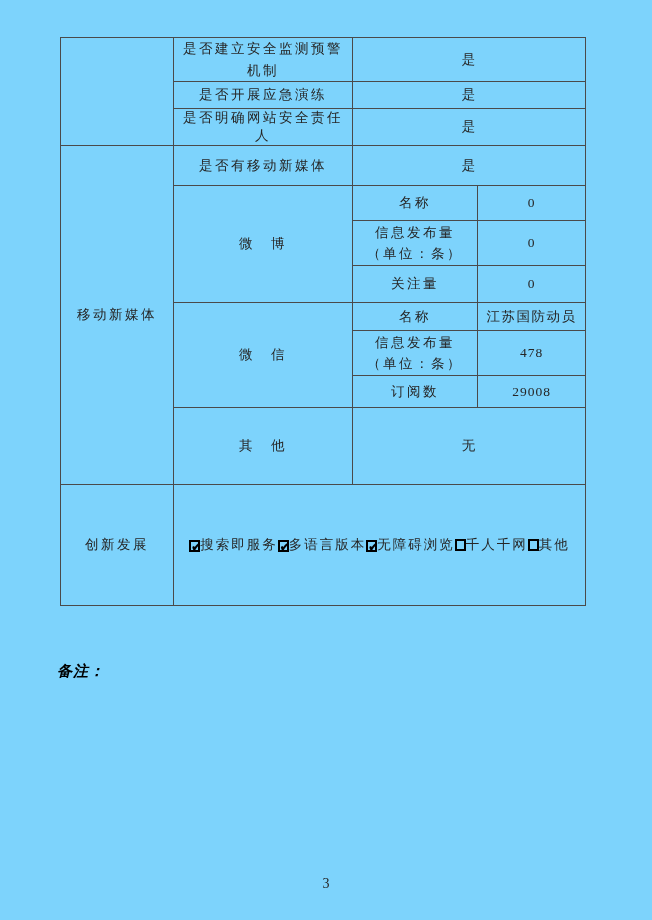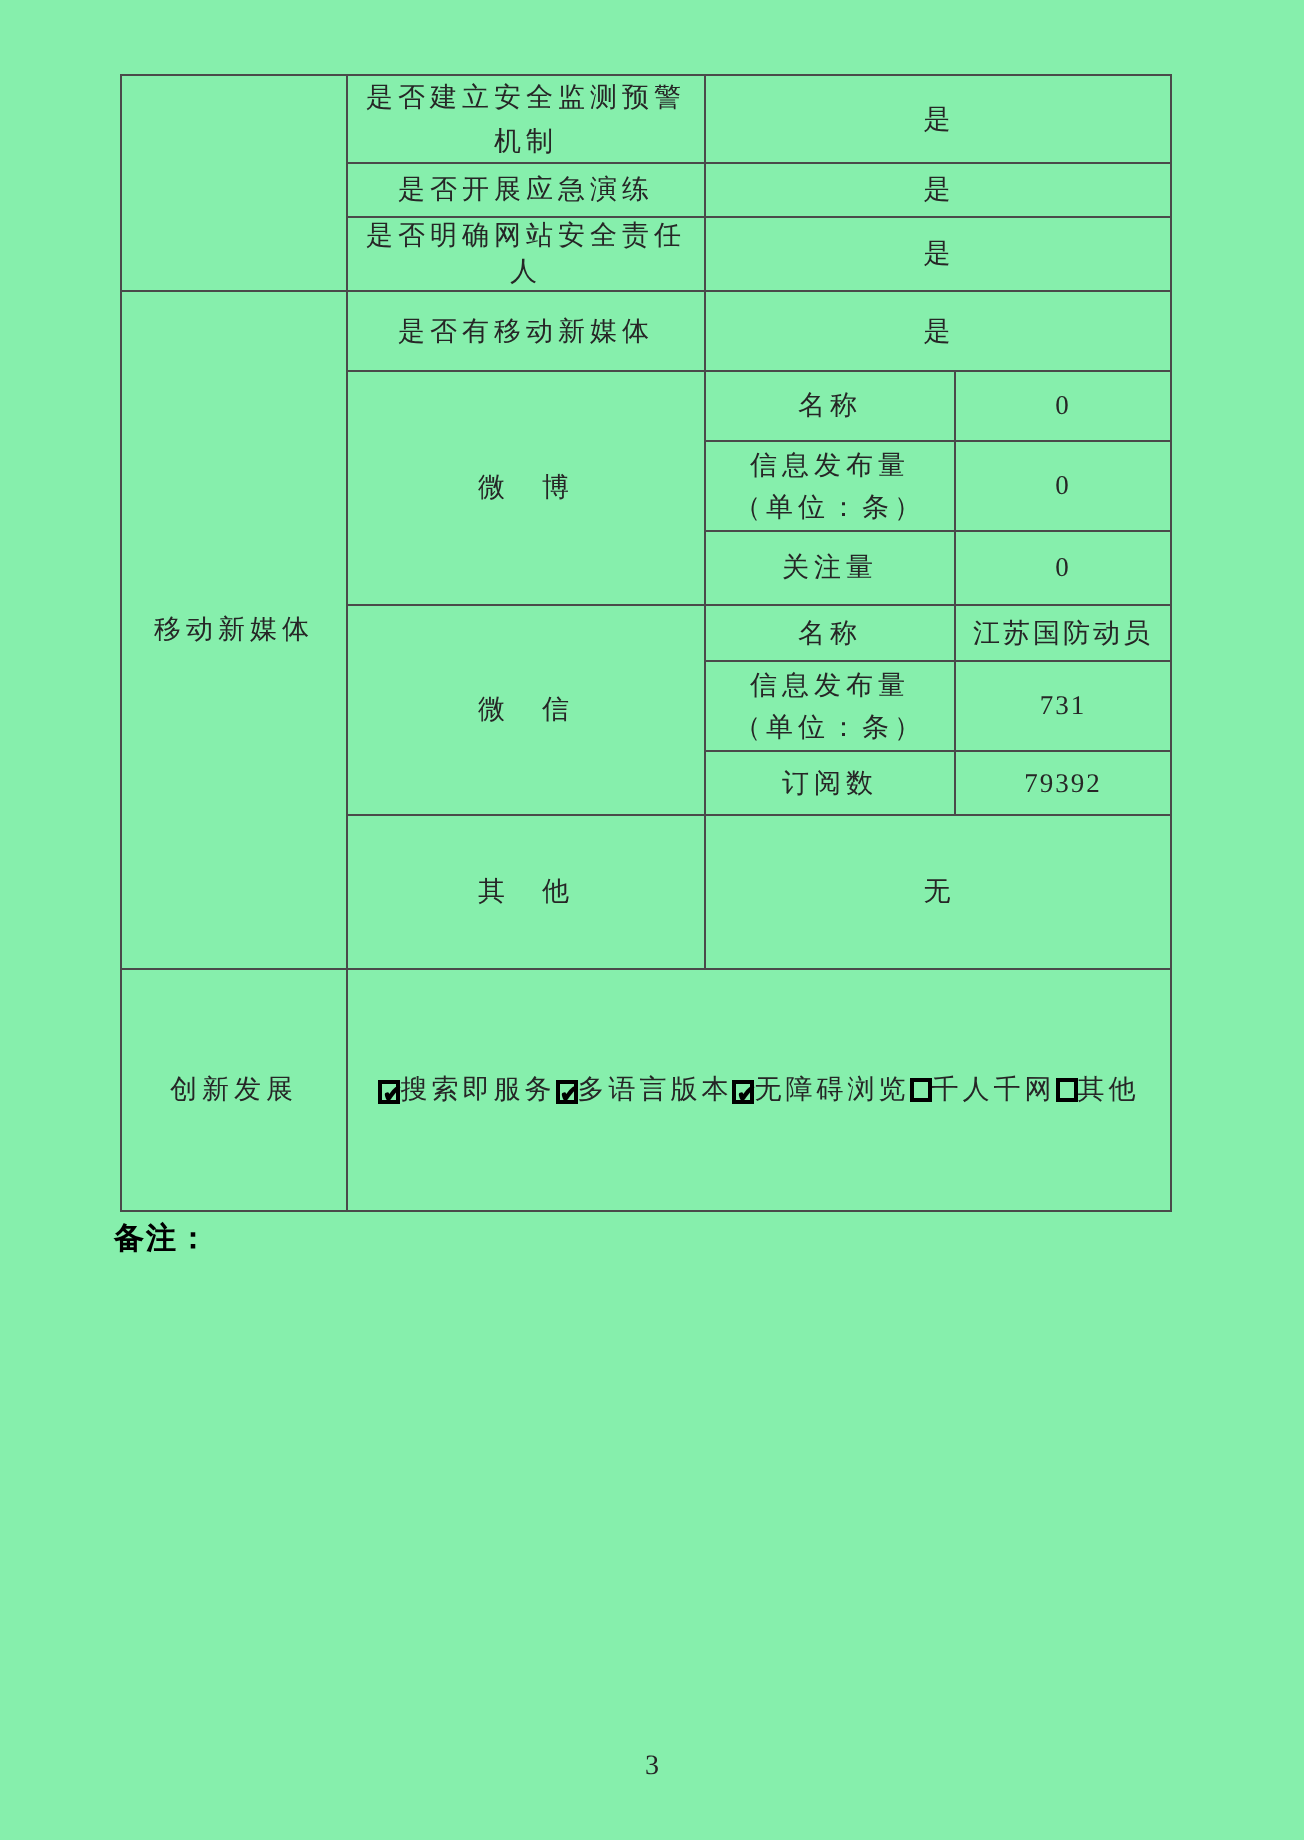--- a/index.html
+++ b/index.html
@@ -1,21 +1,21 @@
 <!DOCTYPE html>
 <html><head>
 <meta charset="utf-8">
 <style>
   * { margin: 0; padding: 0; box-sizing: border-box; }
   html, body { background: #ffffff; }
   .page {
     position: relative;
     width: 652px;
     height: 920px;
-    background: #86efac;
+    background: #7dd3fc;
     font-family: "Liberation Serif", "DejaVu Serif", serif;
     color: #262626;
     overflow: hidden;
   }
   table.report {
     position: absolute;
     left: 60px;
     top: 37px;
     width: 525px;
     border-collapse: collapse;
@@ -55,25 +55,26 @@
     font-weight: bold;
     text-align: center;
     vertical-align: -2px;
     color: #000;
     margin: 0;
   }
   .cb-label { letter-spacing: 2px; font-size: 13.5px; margin-top: 44px; }
   .notes {
     position: absolute;
     left: 57px;
-    top: 610px;
+    top: 662px;
     font-size: 15px;
     font-weight: bold;
     letter-spacing: 1px;
     color: #000;
+    font-style: italic;
   }
   .page-number {
     position: absolute;
     left: 0;
     top: 876px;
     width: 100%;
     text-align: center;
     font-size: 14px;
     color: #262626;
   }
@@ -131,25 +132,25 @@
     <tr class="r8">
       <td rowspan="3" class="lbl">微　信</td>
       <td class="lbl">名称</td>
       <td class="val" style="letter-spacing:1.5px;font-family:Liberation Mono, monospace;">江苏国防动员</td>
     </tr>
     <tr class="r9">
       <td class="lbl two-line">
         <span>信息发布量</span>
         <span>（单位：条）</span>
       </td>
-      <td class="val">731</td>
+      <td class="val">478</td>
     </tr>
     <tr class="r10">
       <td class="lbl">订阅数</td>
-      <td class="val">79392</td>
+      <td class="val">29008</td>
     </tr>
     <tr class="r11">
       <td class="lbl">其　他</td>
       <td colspan="2" class="val">无</td>
     </tr>
     <tr class="r12">
       <td class="lbl">创新发展</td>
       <td colspan="3" class="cb-row"><span class="cb-item"><span class="cb">✔</span><span class="cb-label">搜索即服务</span></span><span class="cb-item"><span class="cb">✔</span><span class="cb-label">多语言版本</span></span><span class="cb-item"><span class="cb">✔</span><span class="cb-label">无障碍浏览</span></span><span class="cb-item"><span class="cb"></span><span class="cb-label">千人千网</span></span><span class="cb-item"><span class="cb"></span><span class="cb-label">其他</span></span></td>
     </tr>
   </tbody>

